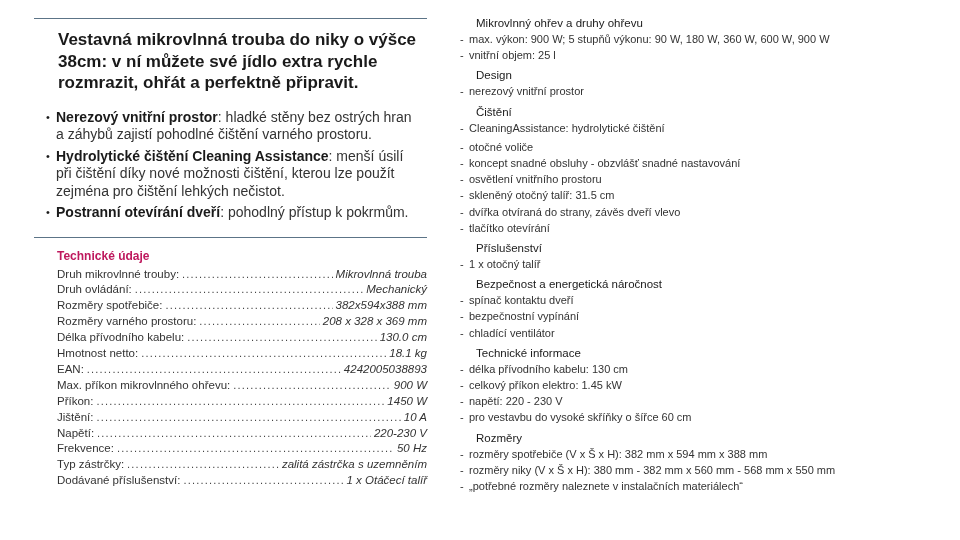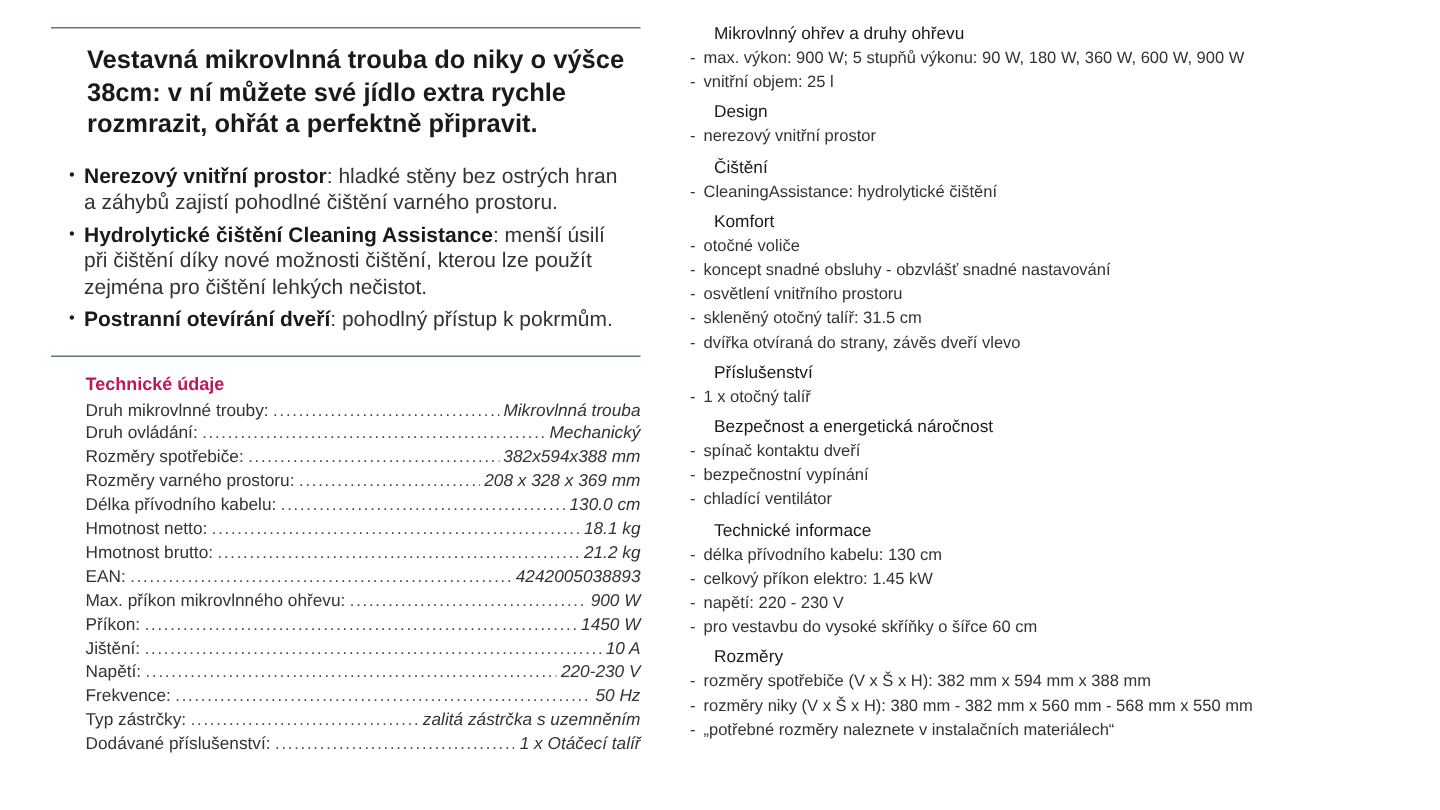--- a/index.html
+++ b/index.html
@@ -171,25 +171,20 @@
         <span class="spec-label">Délka přívodního kabelu:</span>
         <span class="spec-dots"></span>
         <span class="spec-value">130.0 cm</span>
       </div>
       <div class="spec-row">
         <span class="spec-label">Hmotnost netto:</span>
         <span class="spec-dots"></span>
         <span class="spec-value">18.1 kg</span>
       </div>
       <div class="spec-row">
-        <span class="spec-label">Hmotnost brutto:</span>
-        <span class="spec-dots"></span>
-        <span class="spec-value">21.2 kg</span>
-      </div>
-      <div class="spec-row">
         <span class="spec-label">EAN:</span>
         <span class="spec-dots"></span>
         <span class="spec-value">4242005038893</span>
       </div>
       <div class="spec-row">
         <span class="spec-label">Max. příkon mikrovlnného ohřevu:</span>
         <span class="spec-dots"></span>
         <span class="spec-value">900 W</span>
       </div>
       <div class="spec-row">
@@ -237,26 +232,26 @@
       <div class="r-heading">Design</div>
       <div class="r-item">nerezový vnitřní prostor</div>
     </div>
 
     <div class="r-section">
       <div class="r-heading">Čištění</div>
       <div class="r-item">CleaningAssistance: hydrolytické čištění</div>
     </div>
 
     <div class="r-section">
-      <div class="r-heading">Komfort</div>
       <div class="r-item">otočné voliče</div>
       <div class="r-item">koncept snadné obsluhy - obzvlášť snadné nastavování</div>
       <div class="r-item">osvětlení vnitřního prostoru</div>
       <div class="r-item">skleněný otočný talíř: 31.5 cm</div>
       <div class="r-item">dvířka otvíraná do strany, závěs dveří vlevo</div>
+      <div class="r-item">tlačítko otevírání</div>
     </div>
 
     <div class="r-section">
       <div class="r-heading">Příslušenství</div>
       <div class="r-item">1 x otočný talíř</div>
     </div>
 
     <div class="r-section">
       <div class="r-heading">Bezpečnost a energetická náročnost</div>
       <div class="r-item">spínač kontaktu dveří</div>

